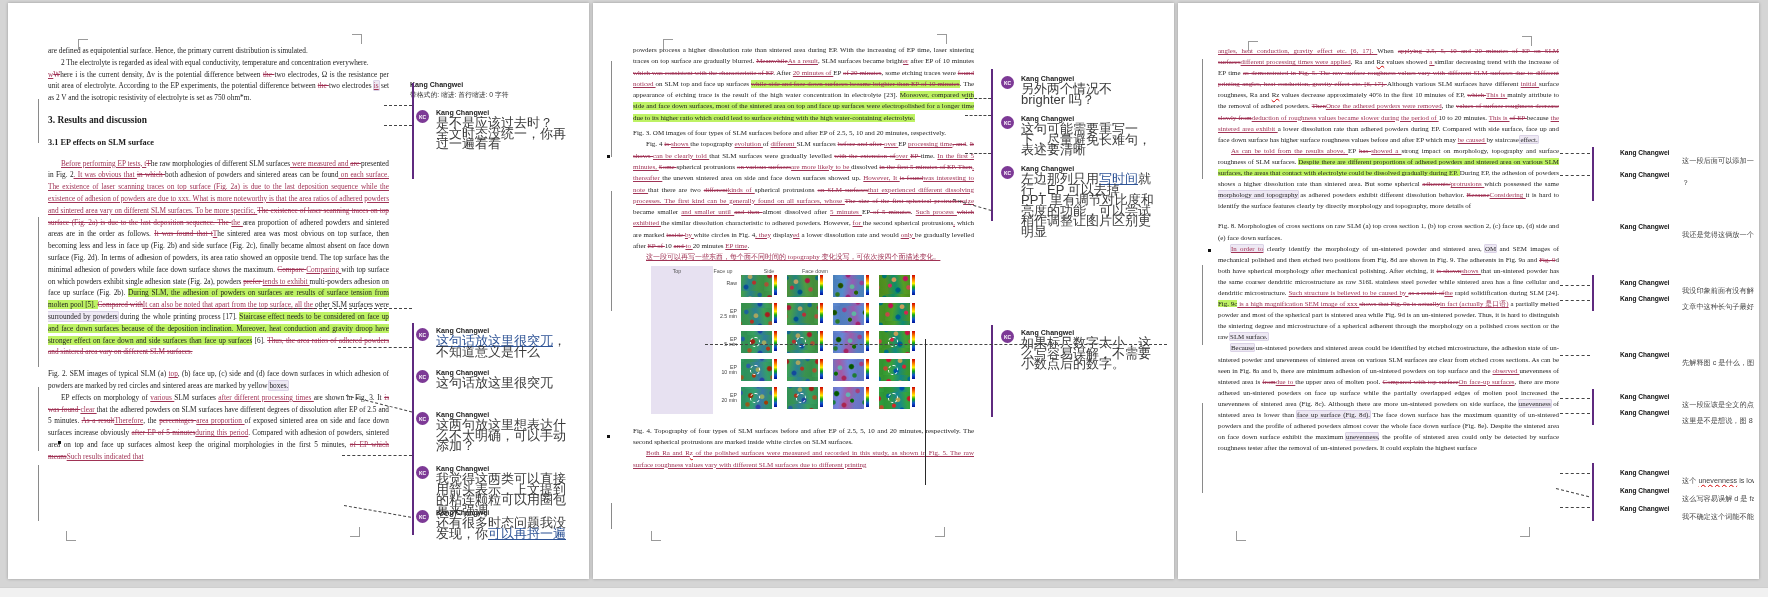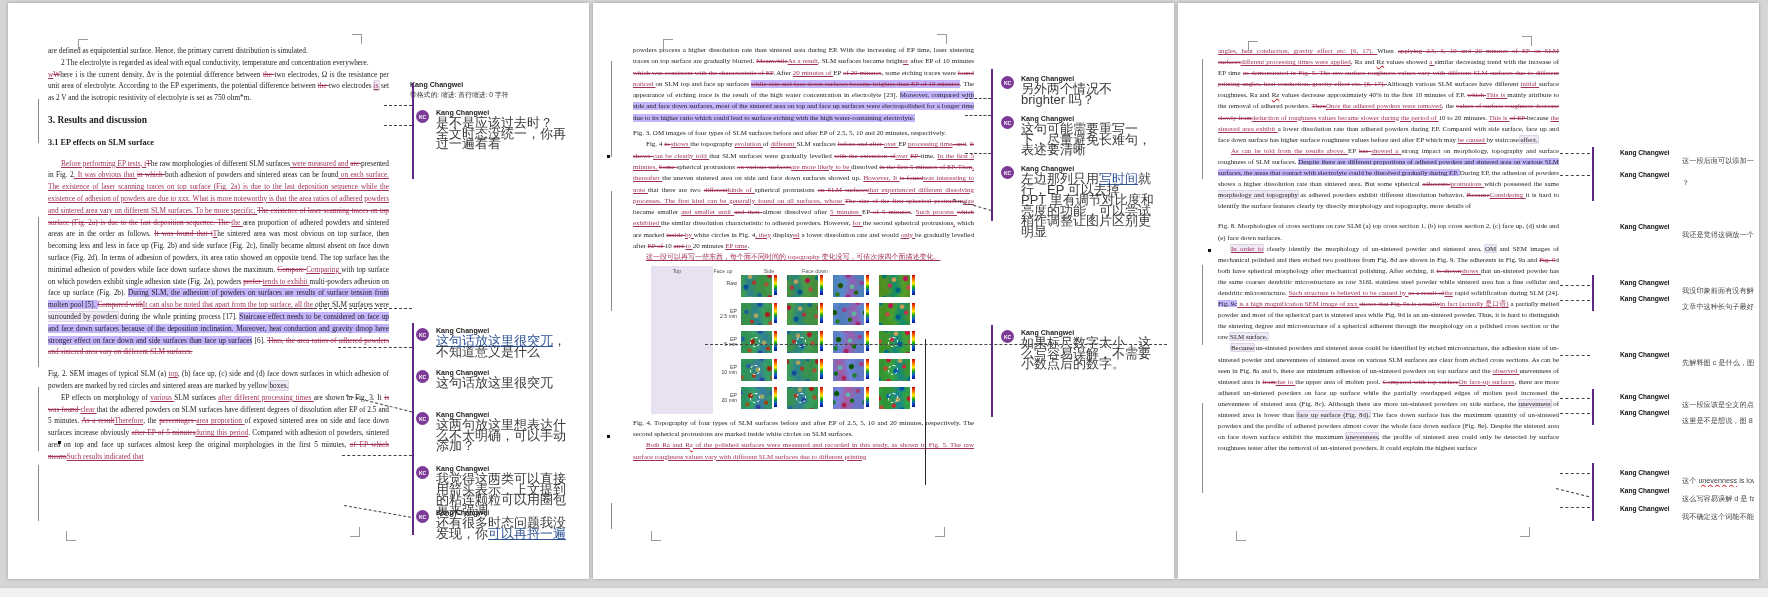--- a/index.html
+++ b/index.html
@@ -15,21 +15,21 @@
   .page-2 .text-flow{font-size:7px;line-height:11.3px}
   .page-3 .text-flow{font-size:6.9px;line-height:11.1px}
   .para{margin:0}
   .ind{text-indent:13px}
   .h1{font-size:9.4px;font-weight:bold;margin:11px 0 10px;text-align:left}
   .h2{font-size:8.3px;font-weight:bold;margin:1px 0 9px;text-align:left}
 
   
   .ri{color:#a03355;text-decoration:underline;text-decoration-thickness:.5px}
   .rd{color:#a03355;text-decoration:line-through}
-  .rg{background:#c4b5fd}
+  .rg{background:#bef264}
   .rp{background:#eee9f4;box-shadow:0 0 0 .5px #b7a6cf}
   .rL{color:#2f5496;text-decoration:underline}
   .rw{text-decoration:underline;text-decoration-style:wavy;text-decoration-color:#d40000;text-decoration-thickness:.8px}
   .rm{font-style:italic}
   .rfr{display:inline-block;vertical-align:middle;text-align:center;font-style:italic;line-height:1.05;font-size:.92em}
   .rfr .num{display:block;border-bottom:.7px solid #222;padding:0 1px}
   .rfr .den{display:block}
 
   
   .comments{position:absolute;top:0;bottom:0}
@@ -182,21 +182,21 @@
           <span style="left: 72px;">Face up</span>
           <span style="left: 118px;">Side</span>
           <span style="left: 164px;">Face down</span>
         </div>
         <div class="figrow" style="top: 9px;"><div class="flab"><div>Raw</div></div><span class="cellw"><span class="hm" style="filter: hue-rotate(-12deg) saturate(1); background-position: -8px -6px;"></span><span class="cb"></span></span><span class="cellw"><span class="hm" style="filter: hue-rotate(-24deg) saturate(1); background-position: 5px -1px; transform: scaleX(-1);"></span><span class="cb"></span></span><span class="cellw"><span class="hm" style="filter: hue-rotate(83deg) saturate(1); background-position: 2px 4px;"></span><span class="cb"></span></span><span class="cellw"><span class="hm" style="filter: hue-rotate(-37deg) saturate(1.25); background-position: -1px -3px; transform: scaleX(-1);"></span><span class="cb"></span></span></div>
         <div class="figrow" style="top: 37px;"><div class="flab"><div>EP</div><div>2.5 min</div></div><span class="cellw"><span class="hm" style="filter: hue-rotate(-6deg) saturate(1); background-position: -1px 5px; transform: scaleX(-1);"></span><span class="cb"></span></span><span class="cellw"><span class="hm" style="filter: hue-rotate(-18deg) saturate(1); background-position: -4px -2px;"></span><span class="cb"></span></span><span class="cellw"><span class="hm" style="filter: hue-rotate(89deg) saturate(1); background-position: -7px 3px; transform: scaleX(-1);"></span><span class="cb"></span></span><span class="cellw"><span class="hm" style="filter: hue-rotate(-31deg) saturate(1.25); background-position: 6px -4px;"></span><span class="cb"></span></span></div>
         <div class="figrow" style="top: 65px;"><div class="flab"><div>EP</div><div>5 min</div></div><span class="cellw"><span class="hm" style="filter: hue-rotate(0deg) saturate(1); background-position: 6px 4px;"></span><span class="circ"></span><span class="cb"></span></span><span class="cellw"><span class="hm" style="filter: hue-rotate(-12deg) saturate(1); background-position: 3px -3px; transform: scaleX(-1);"></span><span class="circ"></span><span class="cb"></span></span><span class="cellw"><span class="hm" style="filter: hue-rotate(95deg) saturate(1); background-position: 0px 2px;"></span><span class="cb"></span></span><span class="cellw"><span class="hm" style="filter: hue-rotate(-25deg) saturate(1.25); background-position: -3px -5px; transform: scaleX(-1);"></span><span class="circ"></span><span class="cb"></span></span></div>
         <div class="figrow" style="top: 93px;"><div class="flab"><div>EP</div><div>10 min</div></div><span class="cellw"><span class="hm" style="filter: hue-rotate(6deg) saturate(1); background-position: -3px 3px; transform: scaleX(-1);"></span><span class="circ"></span><span class="cb"></span></span><span class="cellw"><span class="hm" style="filter: hue-rotate(-6deg) saturate(1); background-position: -6px -4px;"></span><span class="cb"></span></span><span class="cellw"><span class="hm" style="filter: hue-rotate(101deg) saturate(1); background-position: 7px 1px; transform: scaleX(-1);"></span><span class="cb"></span></span><span class="cellw"><span class="hm" style="filter: hue-rotate(-19deg) saturate(1.25); background-position: 4px -6px;"></span><span class="circ"></span><span class="cb"></span></span></div>
         <div class="figrow" style="top: 121px;"><div class="flab"><div>EP</div><div>20 min</div></div><span class="cellw"><span class="hm" style="filter: hue-rotate(12deg) saturate(1); background-position: 4px 2px;"></span><span class="circ"></span><span class="cb"></span></span><span class="cellw"><span class="hm" style="filter: hue-rotate(0deg) saturate(1); background-position: 1px -5px; transform: scaleX(-1);"></span><span class="circ"></span><span class="cb"></span></span><span class="cellw"><span class="hm" style="filter: hue-rotate(107deg) saturate(1); background-position: -2px 0px;"></span><span class="cb"></span></span><span class="cellw"><span class="hm" style="filter: hue-rotate(-13deg) saturate(1.25); background-position: -5px 5px; transform: scaleX(-1);"></span><span class="circ"></span><span class="cb"></span></span></div>
       </div>
-      <div class="para " style="margin-top: 2px;"><span>Fig. 4. Topography of four types of SLM surfaces before and after EP of 2.5, 5, 10 and 20 minutes, respectively. The second spherical protrusions are marked inside white circles on SLM surfaces.</span></div>
+      <div class="para " style="margin-top: 10px;"><span>Fig. 4. Topography of four types of SLM surfaces before and after EP of 2.5, 5, 10 and 20 minutes, respectively. The second spherical protrusions are marked inside white circles on SLM surfaces.</span></div>
       <div class="para  ind"><span class="ri">Both Ra and R</span><span class="ri rw">z</span><span class="ri"> of the polished surfaces were measured and recorded in this study, as shown in Fig. 5. The raw surface roughness values vary with different SLM surfaces due to different printing</span></div>
     </div>
   <div class="comments">
       <div class="cm" style="top: 72px;">
         <span class="av">KC</span>
         <div class="body">
           <div class="nm">Kang Changwei</div>
           <div class="ln"><span>另外两个情况不 brighter 吗？</span></div>
         </div>
       </div>

